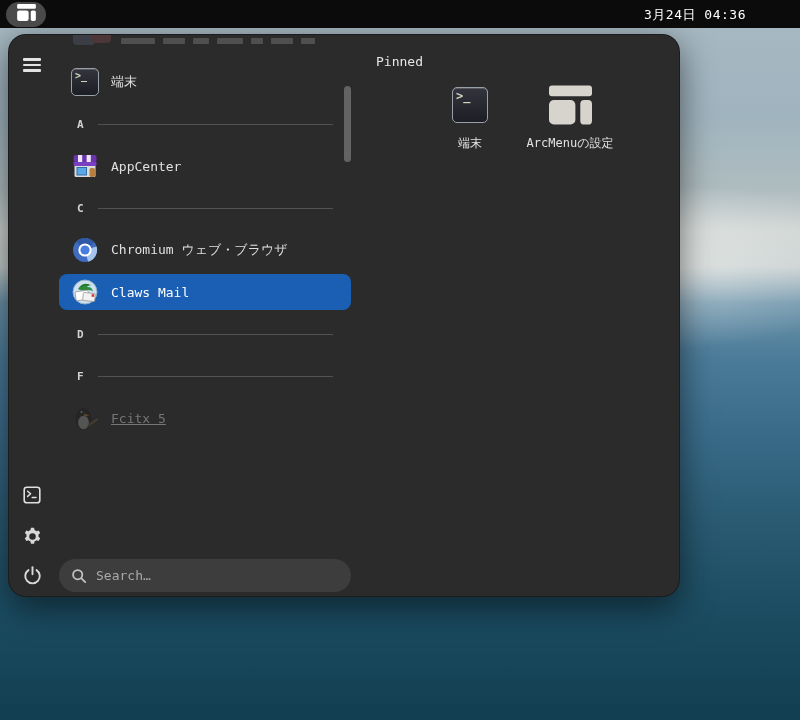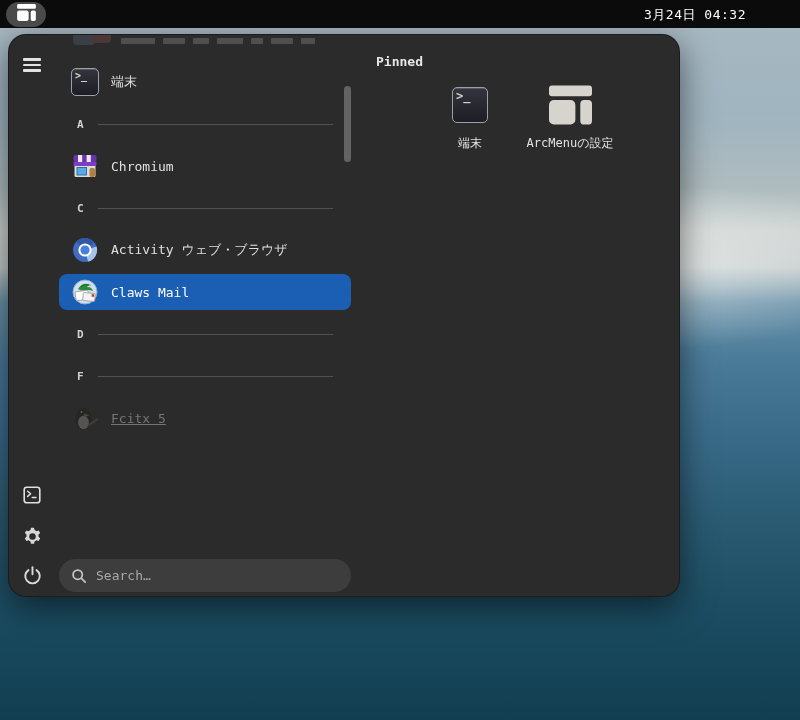--- a/index.html
+++ b/index.html
@@ -62,21 +62,21 @@
   
   .search-bar { position:absolute; left:50px; top:524px; width:292px; height:33px;
     background:#3d3d3d; border-radius:17px; display:flex; align-items:center;
     padding:16px 12px; gap:9px; z-index:3; }
   .search-bar input { flex:1; background:transparent; border:none; outline:none;
     color:#dddddd; font-size:13px; font-family:inherit; }
   .search-bar input::placeholder { color:#a9a9a9; }
 
   
   .pinned-title { position:absolute; left:367px; top:19px; font-size:13px;
-    font-weight:bold; color:#e6e6e6; }
+    font-weight:normal; color:#e6e6e6; }
   .pinned-grid { position:absolute; left:411px; top:48px; display:flex; }
   .pinned-item { width:100px; display:flex; flex-direction:column; align-items:center;
     cursor:pointer; }
   .pinned-item .p-ic { height:44px; display:flex; align-items:center; justify-content:center; }
   .pinned-item .p-label { margin-top:6px; font-size:12px; color:#e2e2e2;
     text-align:center; line-height:21px; max-width:96px; word-break:break-all; }
 
   
   .ic-term { display:inline-block; position:relative;
     background:linear-gradient(#34343e,#1d1d25); border:1px solid #9aa0a8;
@@ -92,21 +92,21 @@
 <div class="topbar">
   <div class="panel-btn">
     <span>
       <svg width="19" height="17" viewBox="0 0 44 40">
         <rect x="0" y="0" width="44" height="11" rx="3" fill="#ffffff"></rect>
         <rect x="0" y="15" width="27" height="25" rx="5" fill="#ffffff"></rect>
         <rect x="32" y="15" width="12" height="25" rx="4" fill="#ffffff"></rect>
       </svg>
     </span>
   </div>
-  <div class="clock">3月24日 04:32</div>
+  <div class="clock">3月24日 04:36</div>
 </div>
 
 <div class="menu">
   <div id="sidebar">
       <div class="side-icon" style="top: 17px;">
         <span style="display:flex">
           <span class="hamburger">
             <i></i>
             <i></i>
             <i></i>
@@ -175,41 +175,41 @@
               <svg width="28" height="28" viewBox="0 0 28 28">
         <rect x="3.5" y="10" width="21" height="15" rx="1.5" fill="#dcdcdc"></rect>
         <rect x="2.5" y="3" width="23" height="7" rx="2" fill="#6a34ad"></rect>
         <rect x="7" y="3" width="4.2" height="7" fill="#efe7f7"></rect>
         <rect x="15.6" y="3" width="4.2" height="7" fill="#efe7f7"></rect>
         <path d="M2.5 10 h23 v2.2 a1.8 1.8 0 0 1 -1.8 1.8 h-19.4 a1.8 1.8 0 0 1 -1.8 -1.8 z" fill="#7b3fc4"></path>
         <rect x="6" y="15.5" width="9.5" height="7.5" fill="#59a8e8" stroke="#2f6ea8"></rect>
         <rect x="18.5" y="16" width="5.5" height="9" rx="1.8" fill="#b5803f"></rect>
               </svg>
             </span>
-            <span class="label">Chromium</span>
+            <span class="label">AppCenter</span>
           </div>
         </div>
         <div class="slot">
           <div class="sect">
             <span class="letter">C</span>
                  <span class="rule"></span>
           </div>
         </div>
         <div class="slot">
           <div class="app-row">
             <span class="app-ic">
               <svg width="28" height="28" viewBox="0 0 28 28">
         <circle cx="14" cy="14" r="12" fill="#3f6cc0"></circle>
         <path d="M14 14 L25.6 10.5 A12 12 0 0 1 17 25.6 Z" fill="#a5c3ec"></path>
         <path d="M14 14 L5 5.5 A12 12 0 0 1 23 6.5 Z" fill="#2f59a5"></path>
         <circle cx="14" cy="14" r="6.6" fill="#ffffff"></circle>
         <circle cx="14" cy="14" r="4.6" fill="#4a7de0"></circle>
               </svg>
             </span>
-            <span class="label">Activity ウェブ・ブラウザ</span>
+            <span class="label">Chromium ウェブ・ブラウザ</span>
           </div>
         </div>
         <div class="slot">
           <div class="app-row selected">
             <span class="app-ic">
               <svg width="28" height="28" viewBox="0 0 28 28">
         <circle cx="14" cy="14" r="12" fill="#cfe0ee" stroke="#8fb0cc" stroke-width="1"></circle>
         <path d="M7 11 Q12 2.5 21 7.5 Q17 6.5 16 9 Q20.5 8.5 22 13 Q18 11.5 14 12.5 Q10 13 7 11 Z" fill="#2e8b3d"></path>
         <path d="M10 9 Q13 5.5 18 7" stroke="#1d6b2c" stroke-width="1" fill="none"></path>
         <g transform="rotate(-8 11 17)">

